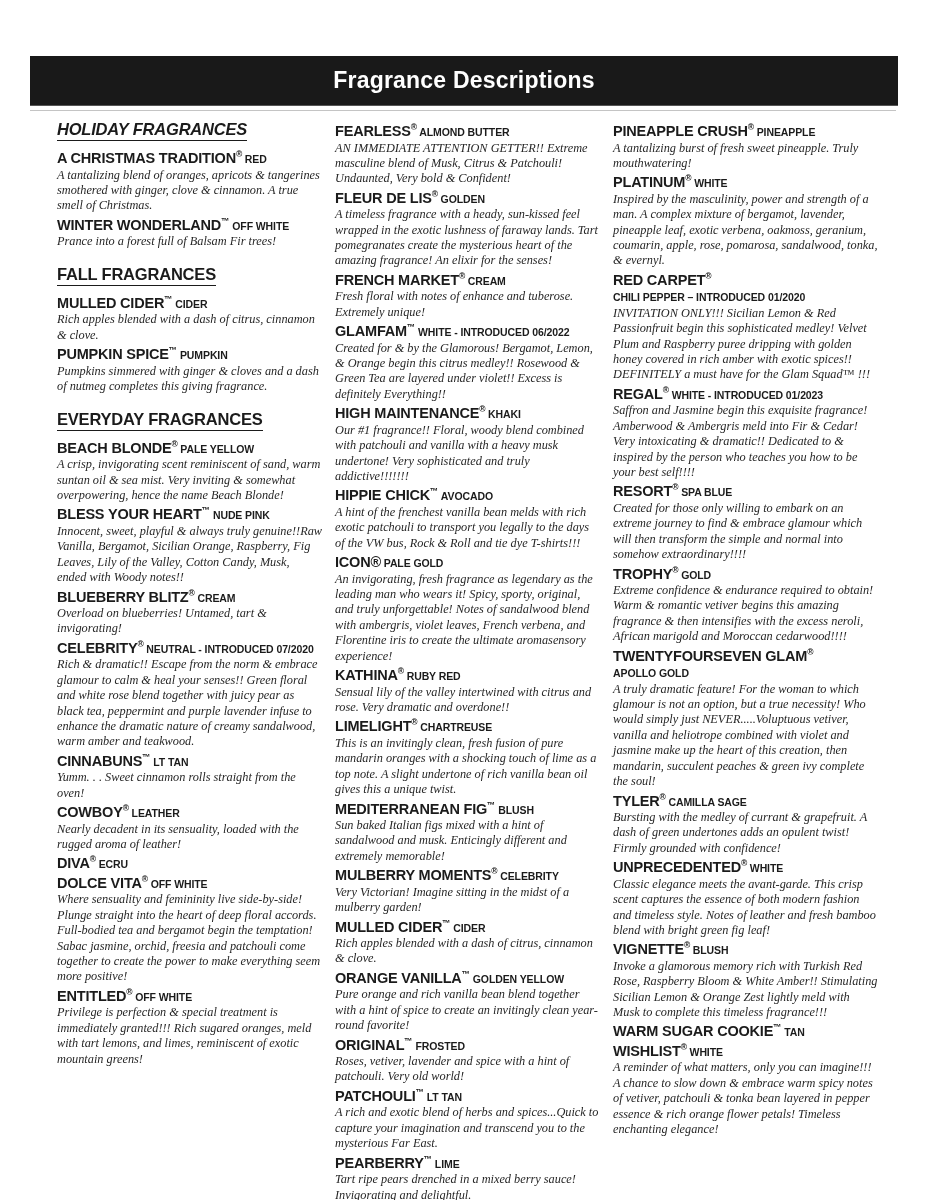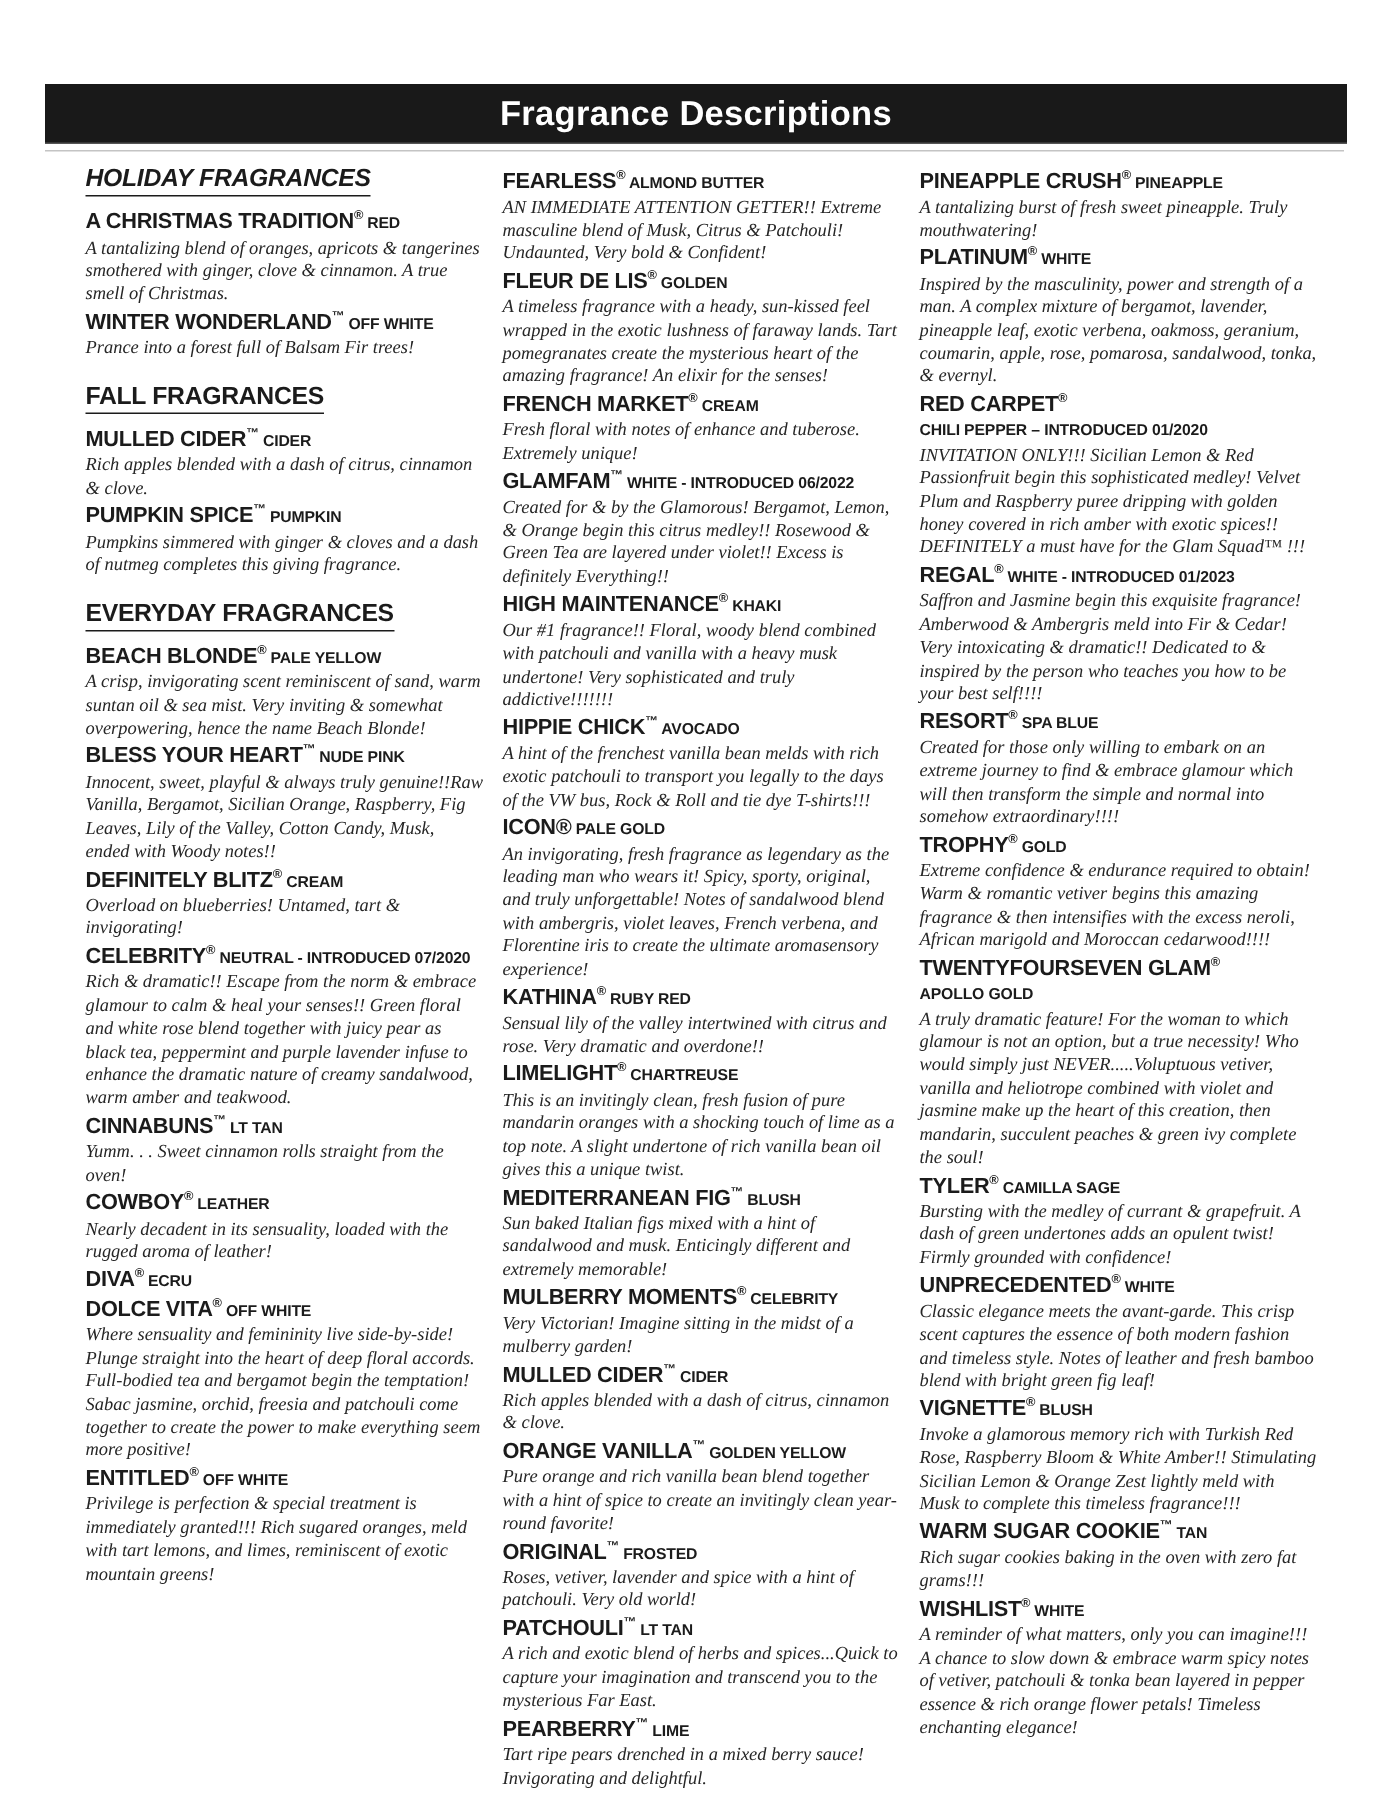--- a/index.html
+++ b/index.html
@@ -6,21 +6,21 @@
     margin: 0; padding: 0;
     width: 928px; height: 1200px;
     background: #ffffff;
     overflow: hidden;
     font-family: "Liberation Sans", sans-serif;
   }
   .page { position: relative; width: 928px; height: 1200px; }
 
   .header-bar {
     margin: 56px 30px 0 30px;
-    height: 39px;
+    height: 49px;
     background: #191919;
     display: flex; align-items: center; justify-content: center;
     box-shadow: 0 1px 0 #555;
   }
   .header-bar h1 {
     margin: 0;
     color: #ffffff;
     font: 700 23px/1 "Liberation Sans", sans-serif;
     letter-spacing: 0.2px;
   }
@@ -94,21 +94,21 @@
         </div><div class="entry">
           <h3 class="entry-name"><span>PUMPKIN SPICE</span><sup>™</sup><span class="entry-color"> PUMPKIN</span></h3>
           <p class="entry-desc">Pumpkins simmered with ginger &amp; cloves and a dash of nutmeg completes this giving fragrance.</p>
         </div><h2 class="section-header">EVERYDAY FRAGRANCES</h2><div class="entry">
           <h3 class="entry-name"><span>BEACH BLONDE</span><sup>®</sup><span class="entry-color"> PALE YELLOW</span></h3>
           <p class="entry-desc">A crisp, invigorating scent reminiscent of sand, warm suntan oil &amp; sea mist. Very inviting &amp; somewhat overpowering, hence the name Beach Blonde!</p>
         </div><div class="entry">
           <h3 class="entry-name"><span>BLESS YOUR HEART</span><sup>™</sup><span class="entry-color"> NUDE PINK</span></h3>
           <p class="entry-desc">Innocent, sweet, playful &amp; always truly genuine!!Raw Vanilla, Bergamot, Sicilian Orange, Raspberry, Fig Leaves, Lily of the Valley, Cotton Candy, Musk, ended with Woody notes!!</p>
         </div><div class="entry">
-          <h3 class="entry-name"><span>DEFINITELY BLITZ</span><sup>®</sup><span class="entry-color"> CREAM</span></h3>
+          <h3 class="entry-name"><span>BLUEBERRY BLITZ</span><sup>®</sup><span class="entry-color"> CREAM</span></h3>
           <p class="entry-desc">Overload on blueberries! Untamed, tart &amp; invigorating!</p>
         </div><div class="entry">
           <h3 class="entry-name"><span>CELEBRITY</span><sup>®</sup><span class="entry-color"> NEUTRAL - INTRODUCED 07/2020</span></h3>
           <p class="entry-desc">Rich &amp; dramatic!! Escape from the norm &amp; embrace glamour to calm &amp; heal your senses!! Green floral and white rose blend together with juicy pear as black tea, peppermint and purple lavender infuse to enhance the dramatic nature of creamy sandalwood, warm amber and teakwood.</p>
         </div><div class="entry">
           <h3 class="entry-name"><span>CINNABUNS</span><sup>™</sup><span class="entry-color"> LT TAN</span></h3>
           <p class="entry-desc">Yumm. . . Sweet cinnamon rolls straight from the oven!</p>
         </div><div class="entry">
           <h3 class="entry-name"><span>COWBOY</span><sup>®</sup><span class="entry-color"> LEATHER</span></h3>
           <p class="entry-desc">Nearly decadent in its sensuality, loaded with the rugged aroma of leather!</p>
@@ -223,21 +223,20 @@
         <div class="entry">
           <h3 class="entry-name"><span>UNPRECEDENTED</span><sup>®</sup><span class="entry-color"> WHITE</span></h3>
           <p class="entry-desc">Classic elegance meets the avant-garde. This crisp scent captures the essence of both modern fashion and timeless style. Notes of leather and fresh bamboo blend with bright green fig leaf!</p>
         </div>
         <div class="entry">
           <h3 class="entry-name"><span>VIGNETTE</span><sup>®</sup><span class="entry-color"> BLUSH</span></h3>
           <p class="entry-desc">Invoke a glamorous memory rich with Turkish Red Rose, Raspberry Bloom &amp; White Amber!! Stimulating Sicilian Lemon &amp; Orange Zest lightly meld with Musk to complete this timeless fragrance!!!</p>
         </div>
         <div class="entry">
           <h3 class="entry-name"><span>WARM SUGAR COOKIE</span><sup>™</sup><span class="entry-color"> TAN</span></h3>
-          <p class="entry-desc">Rich sugar cookies baking in the oven with zero fat grams!!!</p>
         </div>
         <div class="entry">
           <h3 class="entry-name"><span>WISHLIST</span><sup>®</sup><span class="entry-color"> WHITE</span></h3>
           <p class="entry-desc">A reminder of what matters, only you can imagine!!! A chance to slow down &amp; embrace warm spicy notes of vetiver, patchouli &amp; tonka bean layered in pepper essence &amp; rich orange flower petals! Timeless enchanting elegance!</p>
         </div>
       </div>
   </div>
 
 </div>
 

